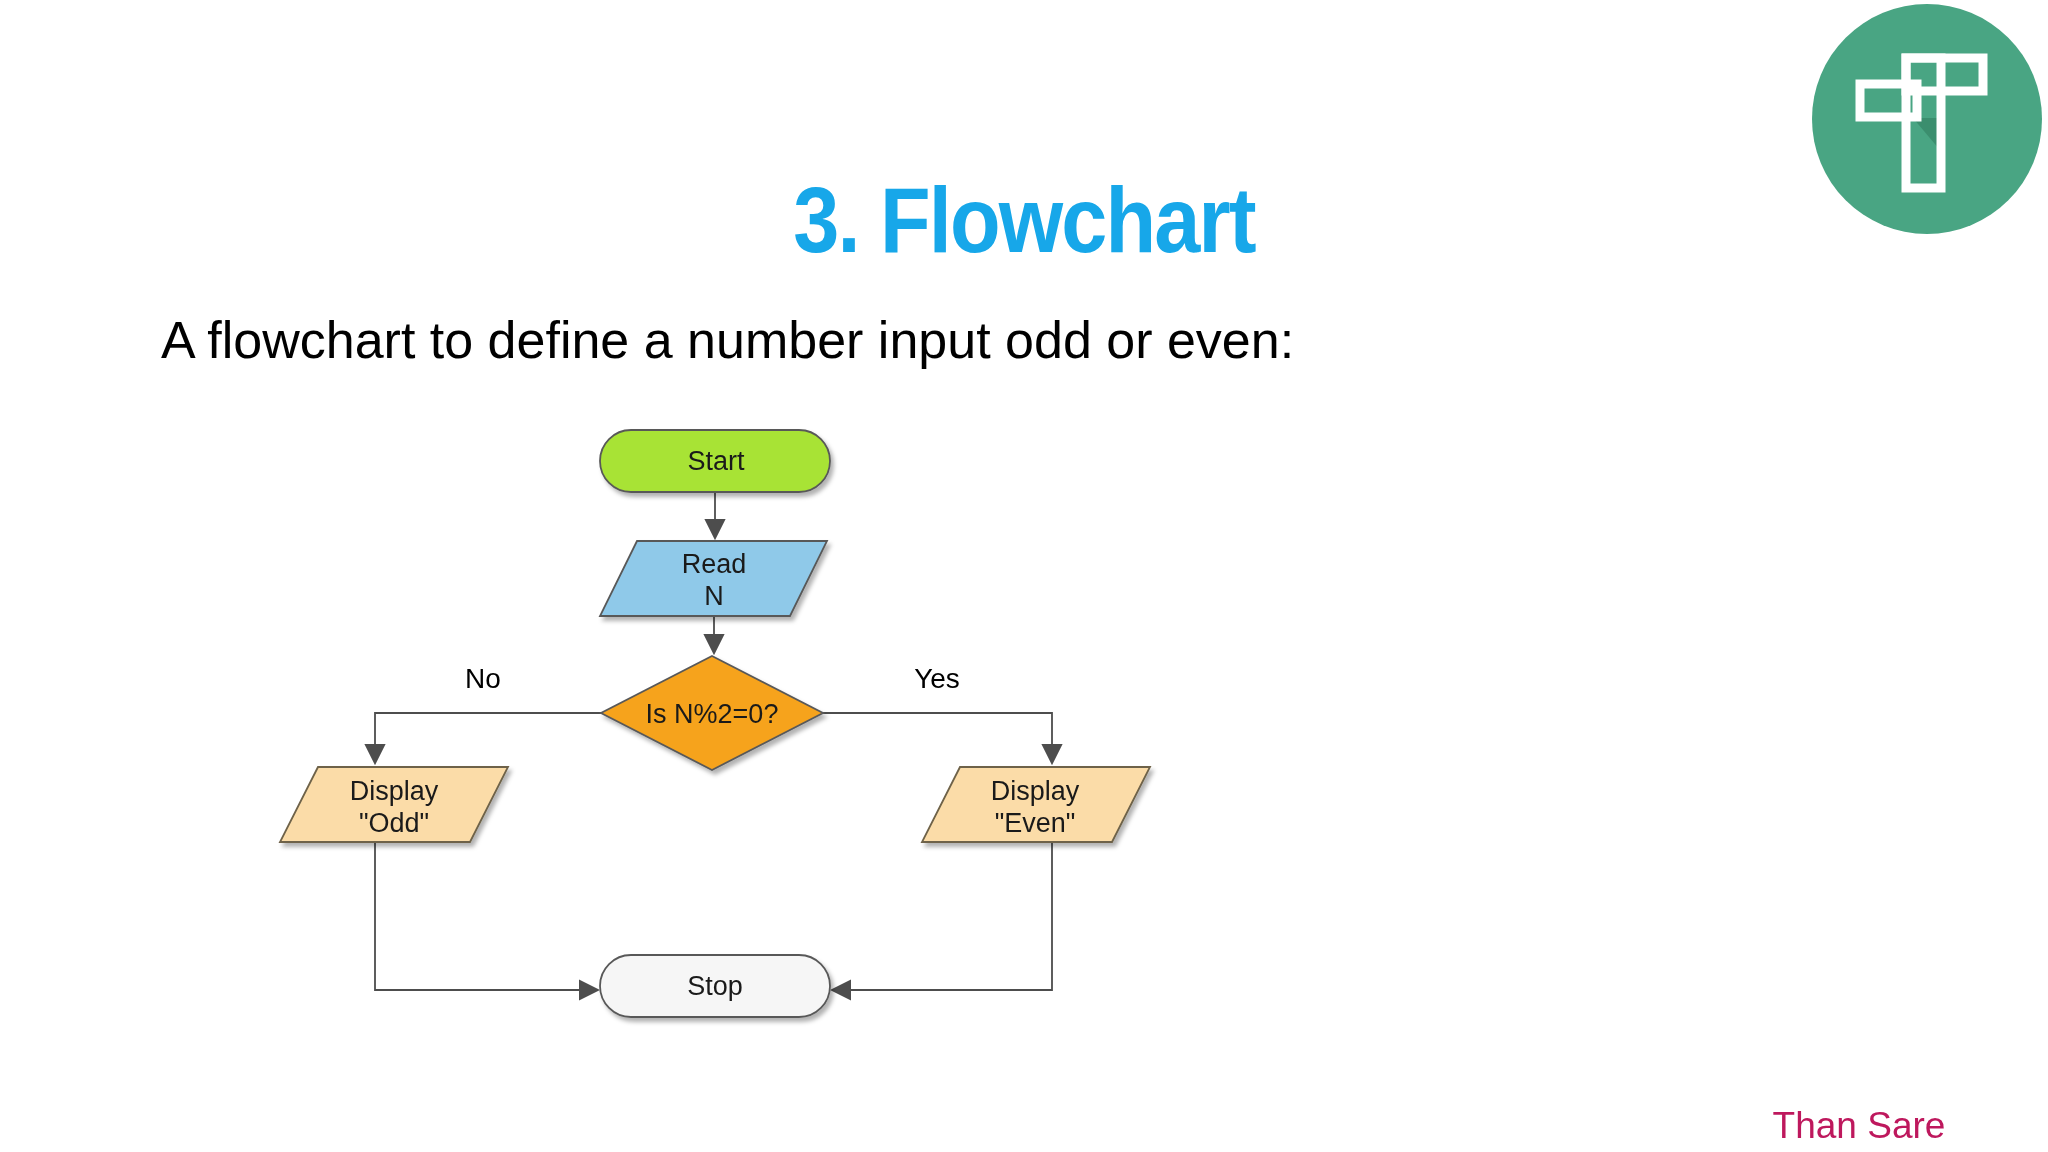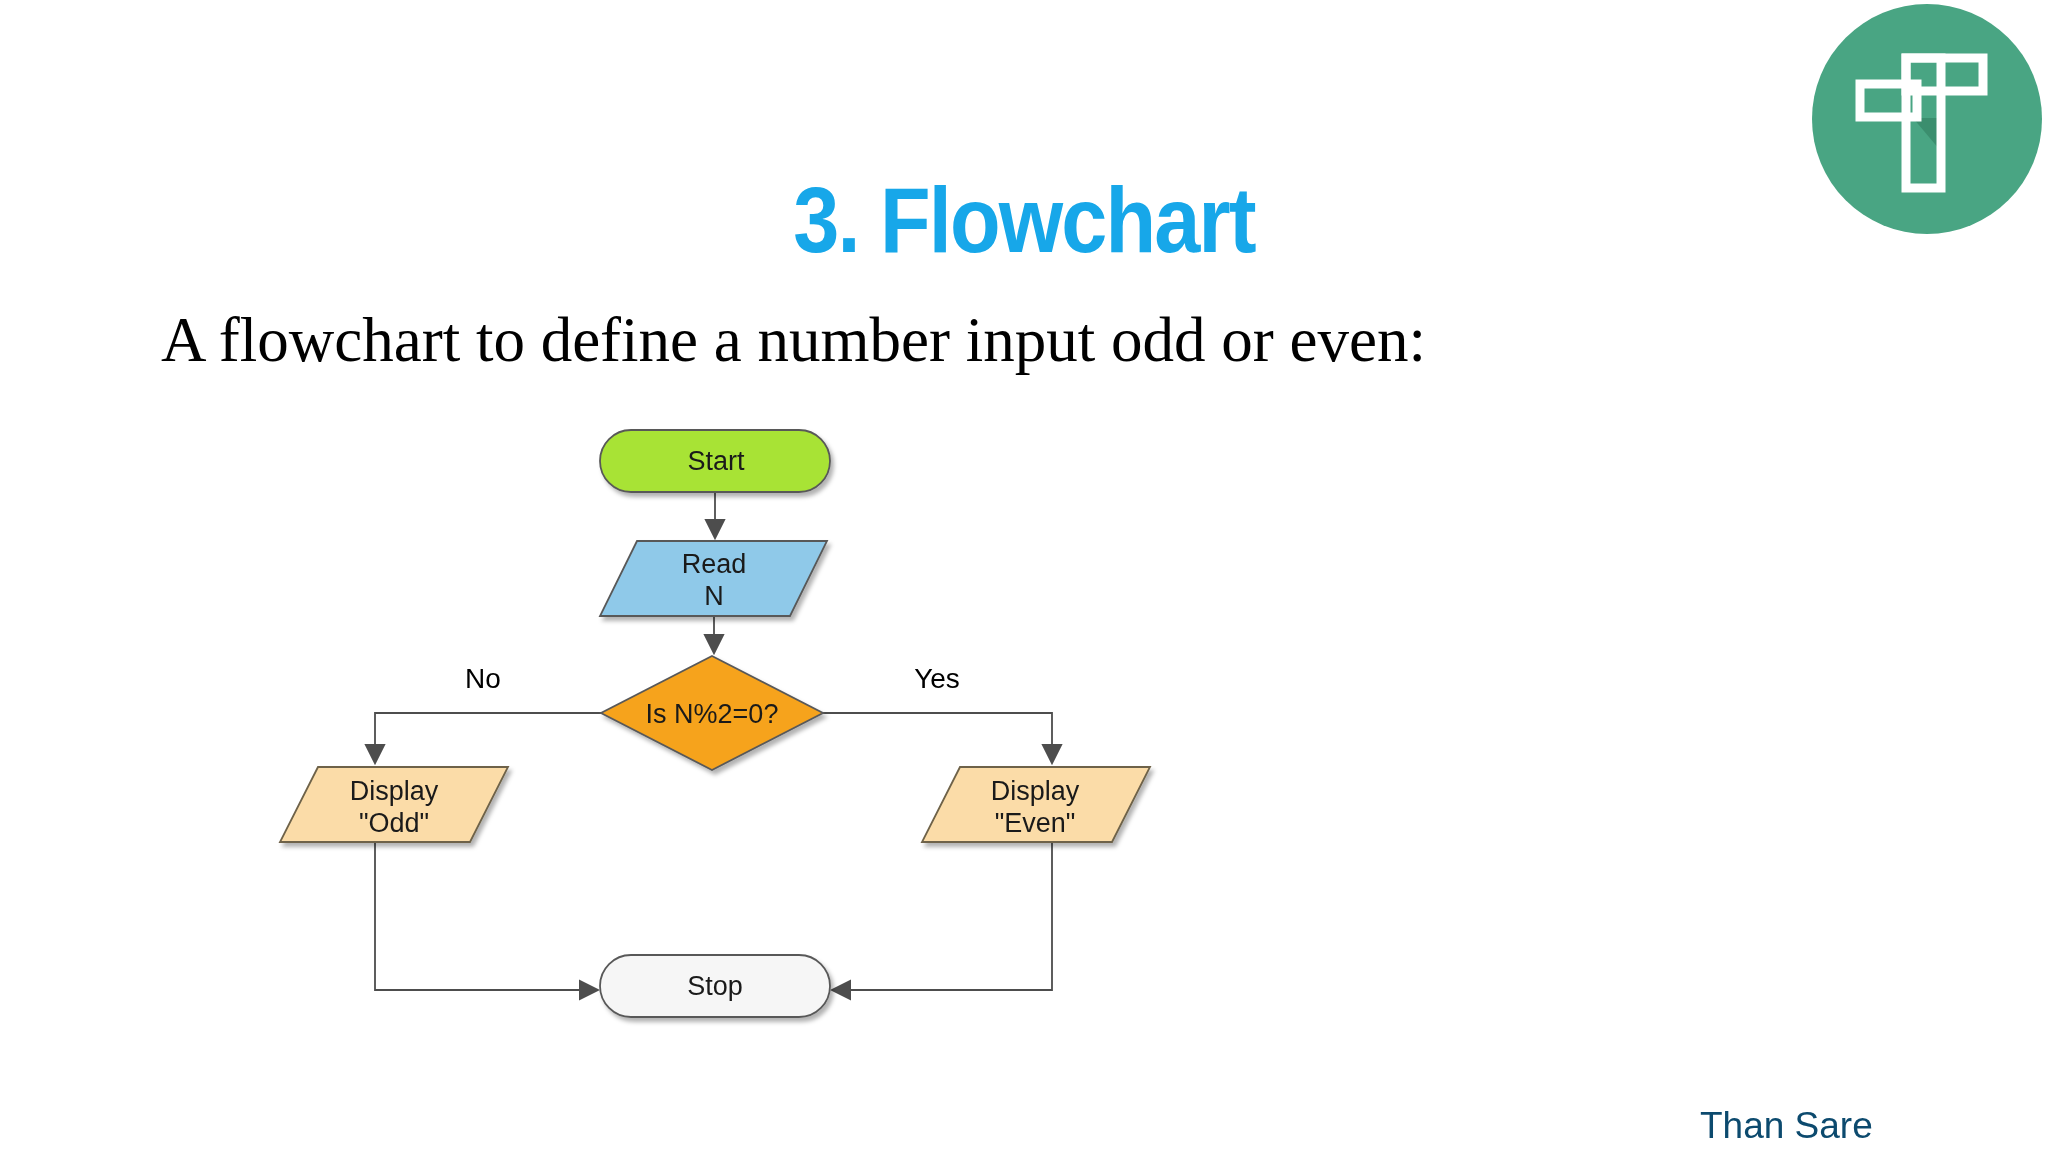--- a/index.html
+++ b/index.html
@@ -7,26 +7,26 @@
     width:2048px;height:1152px;position:relative;overflow:hidden;
     background:#ffffff;font-family:"Liberation Sans",sans-serif;
   }
   .title{
     position:absolute;top:112px;left:0;width:2048px;text-align:center;
     font-size:92px;font-weight:700;letter-spacing:-2px;line-height:92px;
     color:#17A7E9;transform:scaleX(.9);white-space:nowrap;
   }
   .subtitle{
     position:absolute;top:307px;left:161px;
-    font-family:Liberation Serif, serif;font-size:63px;line-height:66px;
+    font-family:Liberation Sans, sans-serif;font-size:52px;line-height:66px;
     color:#000000;white-space:nowrap;
   }
   .footer{
-    position:absolute;top:1106px;left:1700px;width:318px;text-align:left;
-    font-size:37px;line-height:40px;color:#0c4a6e;white-space:nowrap;
+    position:absolute;top:1106px;left:1700px;width:318px;text-align:center;
+    font-size:37px;line-height:40px;color:#be185d;white-space:nowrap;
   }
   svg{position:absolute}
   .fc{left:250px;top:400px}
   .logo{left:1807px;top:0}
   .fc text{font-family:"Liberation Sans",sans-serif;font-size:27px}
   .fc text.elabel{font-size:28px}
 </style>
 </head>
 <body>
 

